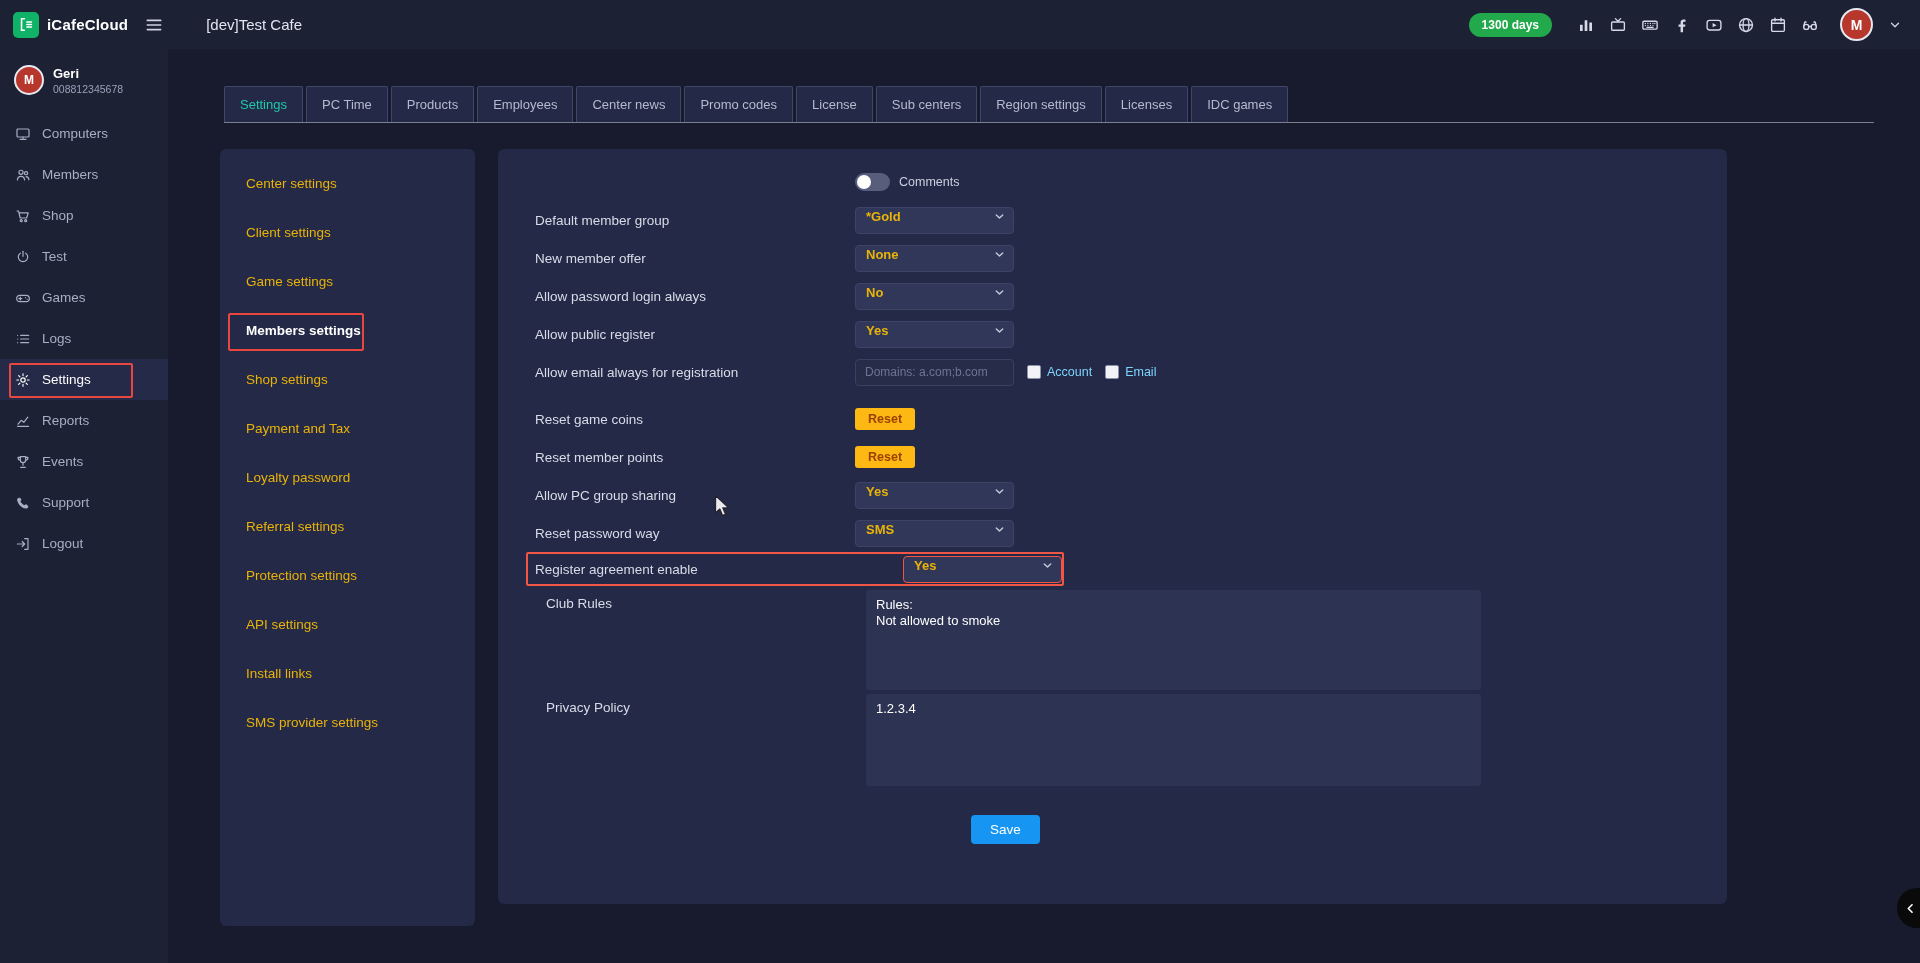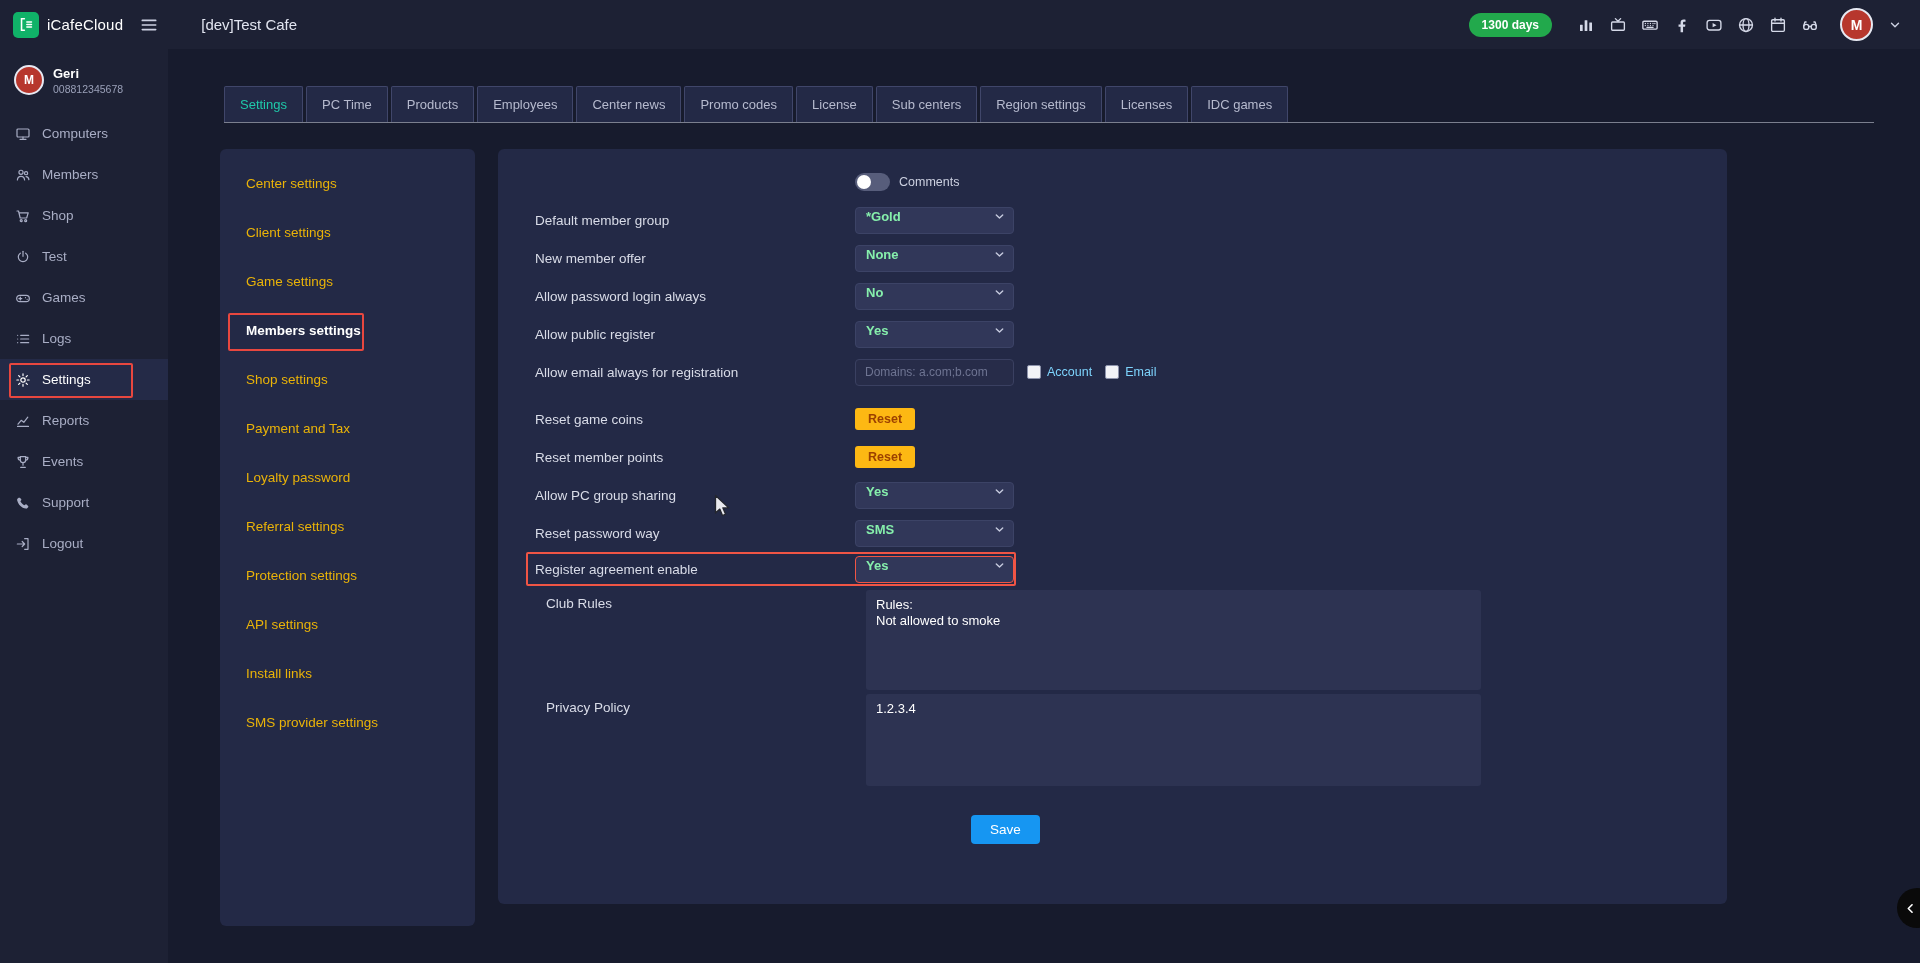--- a/index.html
+++ b/index.html
@@ -10,21 +10,21 @@
   }
   svg { display:block; }
 
   
   .topbar { position:absolute; top:0; left:0; width:1920px; height:49px;
     background:#1d2134; display:flex; align-items:center; z-index:20; }
   .logo-wrap { display:flex; align-items:center; gap:8px; padding-left:13px; }
   .logo-badge { width:26px; height:26px; border-radius:5px; background:#10b268;
     display:flex; align-items:center; justify-content:center; }
   .logo-badge svg { width:17px; height:17px; }
-  .logo-text { font-weight:400; font-size:15px; letter-spacing:.2px; }
+  .logo-text { font-weight:700; font-size:15px; letter-spacing:.2px; }
   .hamburger { margin-left:16px; width:20px; height:20px; color:#cdd1e2; cursor:pointer; }
   .topbar-title { margin-left:42px; font-size:15px; color:#e2e5f0; }
   .topbar-right { margin-left:auto; display:flex; align-items:center; gap:15px; padding-right:18px; }
   .days-badge { background:#22a94c; color:#fff; font-size:12px; font-weight:700;
     padding:5px 13px; border-radius:13px; margin-right:10px; white-space:nowrap; }
   #topbar-icons { display:flex; align-items:center; gap:14px; }
   .tb-icon { width:18px; height:18px; color:#d5d9e8; cursor:pointer; }
   .tb-icon svg { width:18px; height:18px; }
   .tb-avatar { width:33px; height:33px; border-radius:50%; background:#b7372d;
     border:2px solid #e7e9f2; display:flex; align-items:center; justify-content:center;
@@ -71,37 +71,37 @@
   .toggle { width:35px; height:18px; border-radius:9px; background:#575d7b; position:relative; cursor:pointer; flex:0 0 auto; }
   .toggle-knob { position:absolute; left:2px; top:2px; width:14px; height:14px; border-radius:50%; background:#fff; }
   .toggle-label { font-size:12.5px; color:#ccd0e0; }
 
   .frow { display:grid; grid-template-columns:320px 1fr; align-items:center; min-height:38px; }
   .flabel { font-size:13.5px; color:#d9dce8; }
   .fctrl { display:flex; align-items:center; gap:13px; }
 
   .select { width:159px; height:27px; background:#313759; border:1px solid #3c4366;
     border-radius:4px; display:flex; align-items:center; justify-content:space-between;
-    padding:0 8px 8px 10px; font-size:13px; font-weight:700; color:#86efac; cursor:pointer; }
+    padding:0 8px 8px 10px; font-size:13px; font-weight:700; color:#eab308; cursor:pointer; }
   .sel-chev { width:11px; height:11px; color:#c6cade; }
   .sel-chev svg { width:11px; height:11px; }
 
   .text-input { width:159px; height:27px; background:#272c49; border:1px solid #3a4061;
     border-radius:4px; color:#e6e9f4; font-size:12px; padding:0 9px; font-family:inherit; }
   .text-input::placeholder { color:#6e7492; }
 
   .checkbox-wrap { display:flex; align-items:center; gap:6px; font-size:12.5px; color:#7dd3fc; cursor:pointer; }
   .checkbox { width:14px; height:14px; border:1px solid #8d93ac; border-radius:2px; background:#f2f3f7; }
 
   .btn-reset { background:#fdb813; color:#9c4100; border:none; border-radius:3px;
     font-size:12.5px; font-weight:700; padding:4px 13px; cursor:pointer; font-family:inherit; }
 
   .frow.offset-top { margin-top:9px; }
   .frow.highlight { width:max-content; grid-template-columns:320px auto; min-height:34px;
-    border:2px solid #f05545; border-radius:2px; margin-left:-9px; padding-left:7px; }
+    border:2px solid #f05545; border-radius:2px; margin-left:-9px; padding-left:7px;gap:48px; }
   .frow.highlight .select { border:1.5px solid #f05545; }
 
   .frow.ta { align-items:flex-start; margin:4px 11px 4px; }
   .frow.ta .flabel { padding-top:6px; }
   .textarea { width:615px; background:#2d3352; border:none; border-radius:3px; color:#fff;
     font-size:13px; font-family:inherit; padding:7px 10px; resize:none; line-height:1.25; }
   .ta-rules { height:100px; }
   .ta-privacy { height:92px; }
 
   .save-btn { margin:25px 0 0 436px; background:#1696f2; color:#fff; border:none;

